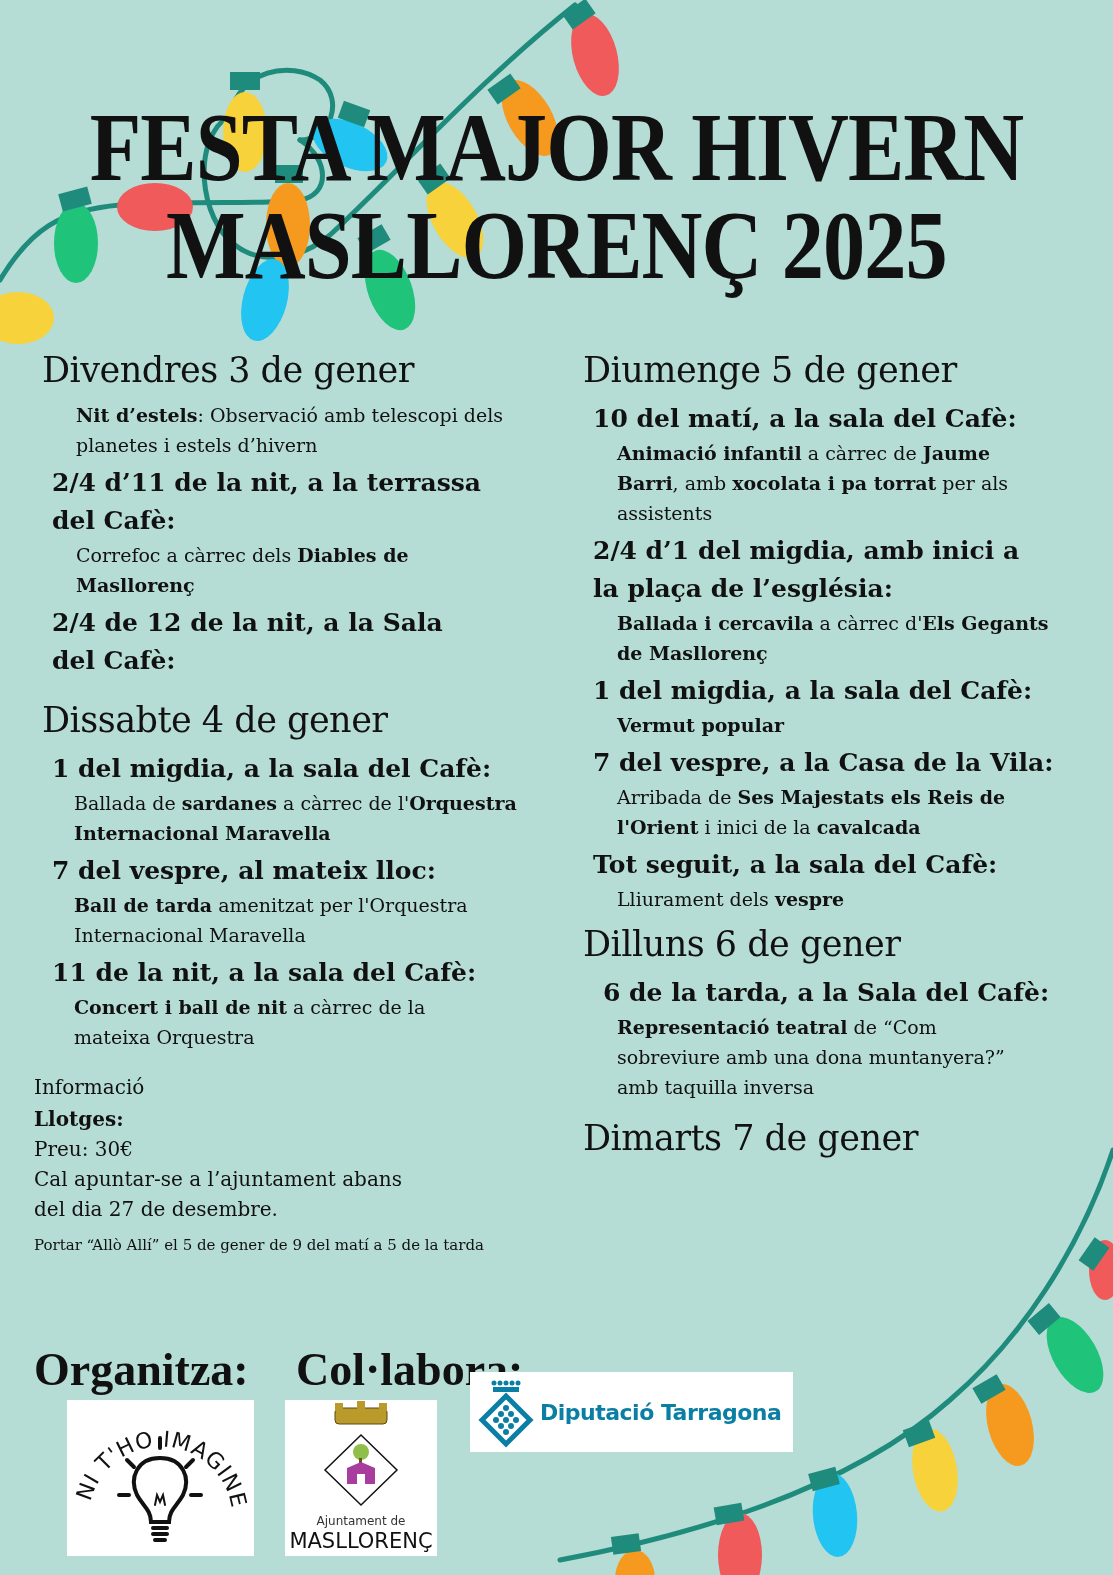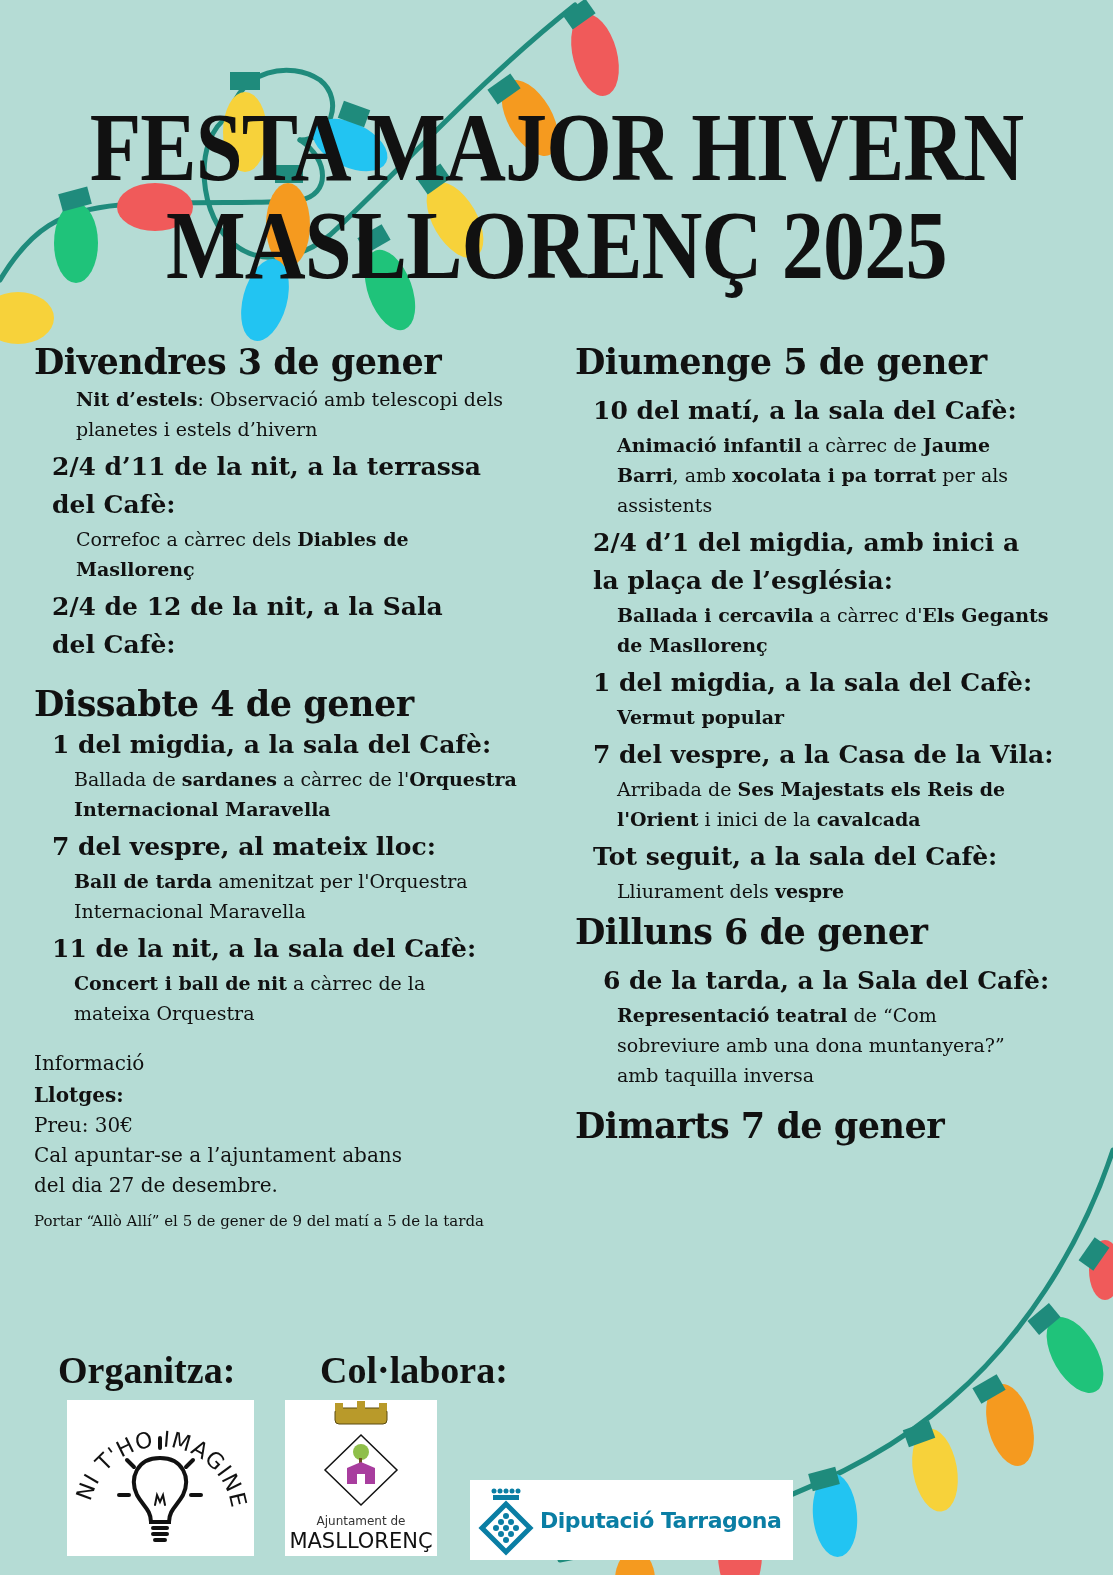--- a/index.html
+++ b/index.html
@@ -20,40 +20,40 @@
     line-height: 98px;
     letter-spacing: -1px;
     transform: scaleX(0.86);
     transform-origin: center top;
   }
   .title div { white-space: nowrap; }
   .col { position: absolute; z-index: 1; }
   .col-left { left: 34px; top: 340px; width: 520px; }
   .col-right { left: 575px; top: 340px; width: 520px; }
   .day {
-    font-weight: bold; font-size: 35px; line-height: 44px;
-    margin: 0; padding: 0; letter-spacing: -0.5px;
+    font-weight: normal; font-size: 35px; line-height: 44px;
+    margin: 8px; padding: 0; letter-spacing: -0.5px;
   }
   .slot {
     font-weight: bold; font-size: 25px; line-height: 38px;
     margin: 0; padding-left: 18px;
   }
   .desc {
     font-size: 19px; line-height: 30px;
     padding-left: 42px; margin: 0 0 4px 0;
   }
   .desc b { font-weight: bold; text-align: right; }
   .info-title { font-weight: normal; font-size: 20px; line-height: 34px; }
   .info-sub { font-weight: bold; font-size: 20px; line-height: 30px; }
   .info-line { font-size: 20px; line-height: 30px; }
   .info-note { font-size: 15px; line-height: 22px; margin-top: 10px; }
   .label-big {
     position: absolute; z-index: 1; font-weight: bold;
     font-family: "Liberation Serif", serif;
-    font-size: 38px; line-height: 40px; margin-left: 24px;
+    font-size: 46px; line-height: 40px;
   }
   .logo-box { position: absolute; background: #fff; z-index: 1; }
 </style>
 </head>
 <body>
 
 <svg class="bg-lights" viewBox="0 0 1113 1575">
   <g fill="none" stroke="#1f8b7c" stroke-width="5" stroke-linecap="round">
     <path d="M0 280 C 30 230, 60 210, 120 205 C 200 200, 260 205, 300 200 C 330 195, 330 160, 300 140"></path>
     <path d="M230 115 C 240 70, 290 60, 320 80 C 345 100, 330 140, 300 140"></path>
@@ -216,21 +216,21 @@
       <circle cx="76" cy="52" r="8" fill="#8fbf4a"></circle>
       <rect x="74" y="58" width="3" height="8" fill="#6b5020"></rect>
       <polygon points="62,68 76,62 90,68 90,84 62,84" fill="#a83d9e"></polygon>
       <rect x="72" y="74" width="8" height="10" fill="#fff"></rect>
     </g>
     <text x="76" y="125" text-anchor="middle" font-family="DejaVu Sans, sans-serif" font-size="12" fill="#333">Ajuntament de</text>
     <text x="76" y="148" text-anchor="middle" font-family="DejaVu Sans, sans-serif" font-size="21" fill="#111">MASLLORENÇ</text>
   </svg>
 </div>
 
-<div class="logo-box" style="left:470px;top:1480px;width:323px;height:80px;display:flex;align-items:center">
+<div class="logo-box" style="left:470px;top:1372px;width:323px;height:80px;display:flex;align-items:center">
   <svg width="70" height="80" viewBox="0 0 70 80">
     <g fill="#0a7ea4">
       <circle cx="24" cy="11" r="2.5"></circle>
         <circle cx="30" cy="11" r="2.5"></circle>
         <circle cx="36" cy="11" r="2.5"></circle>
         <circle cx="42" cy="11" r="2.5"></circle>
         <circle cx="48" cy="11" r="2.5"></circle>
       <rect x="23" y="15" width="26" height="5"></rect>
       <polygon points="36,24 60,48 36,72 12,48" fill="none" stroke="#0a7ea4" stroke-width="5"></polygon>
       <circle cx="36" cy="36" r="3"></circle>

